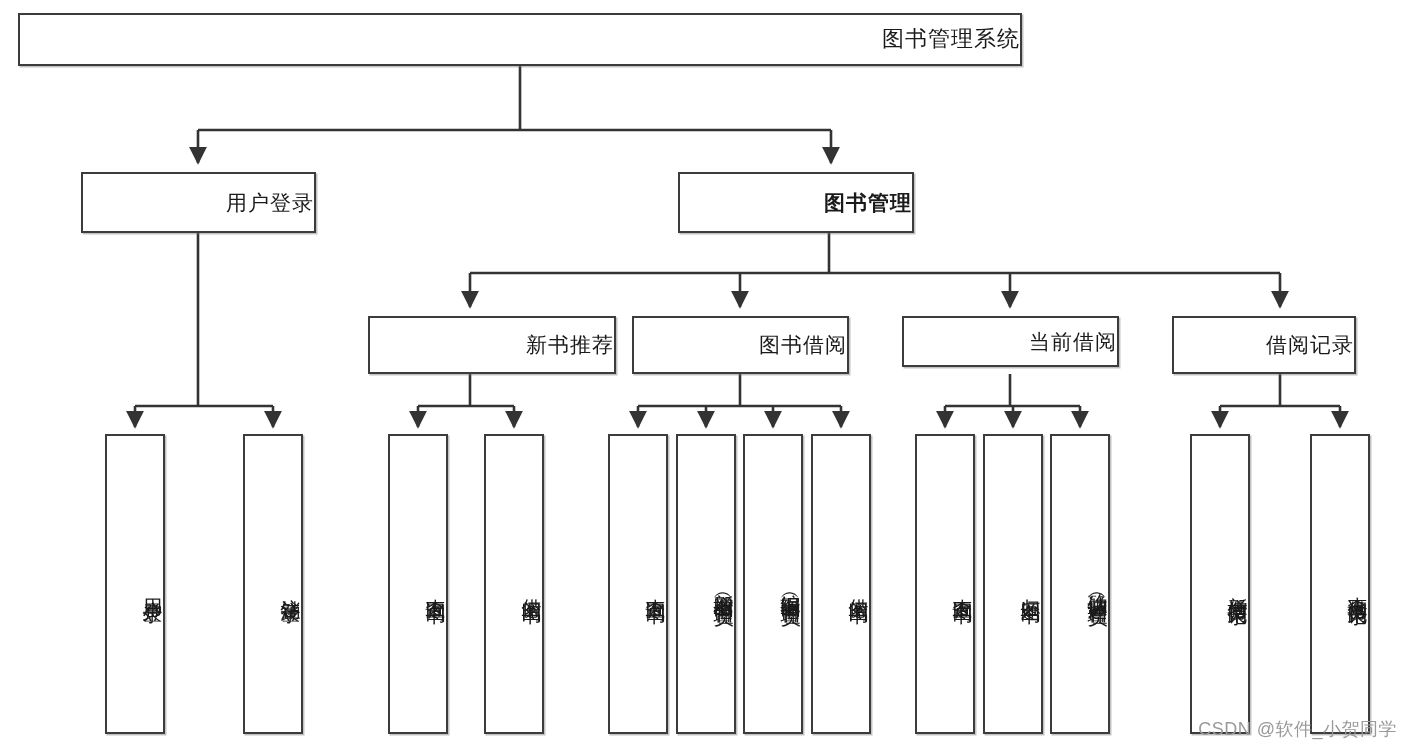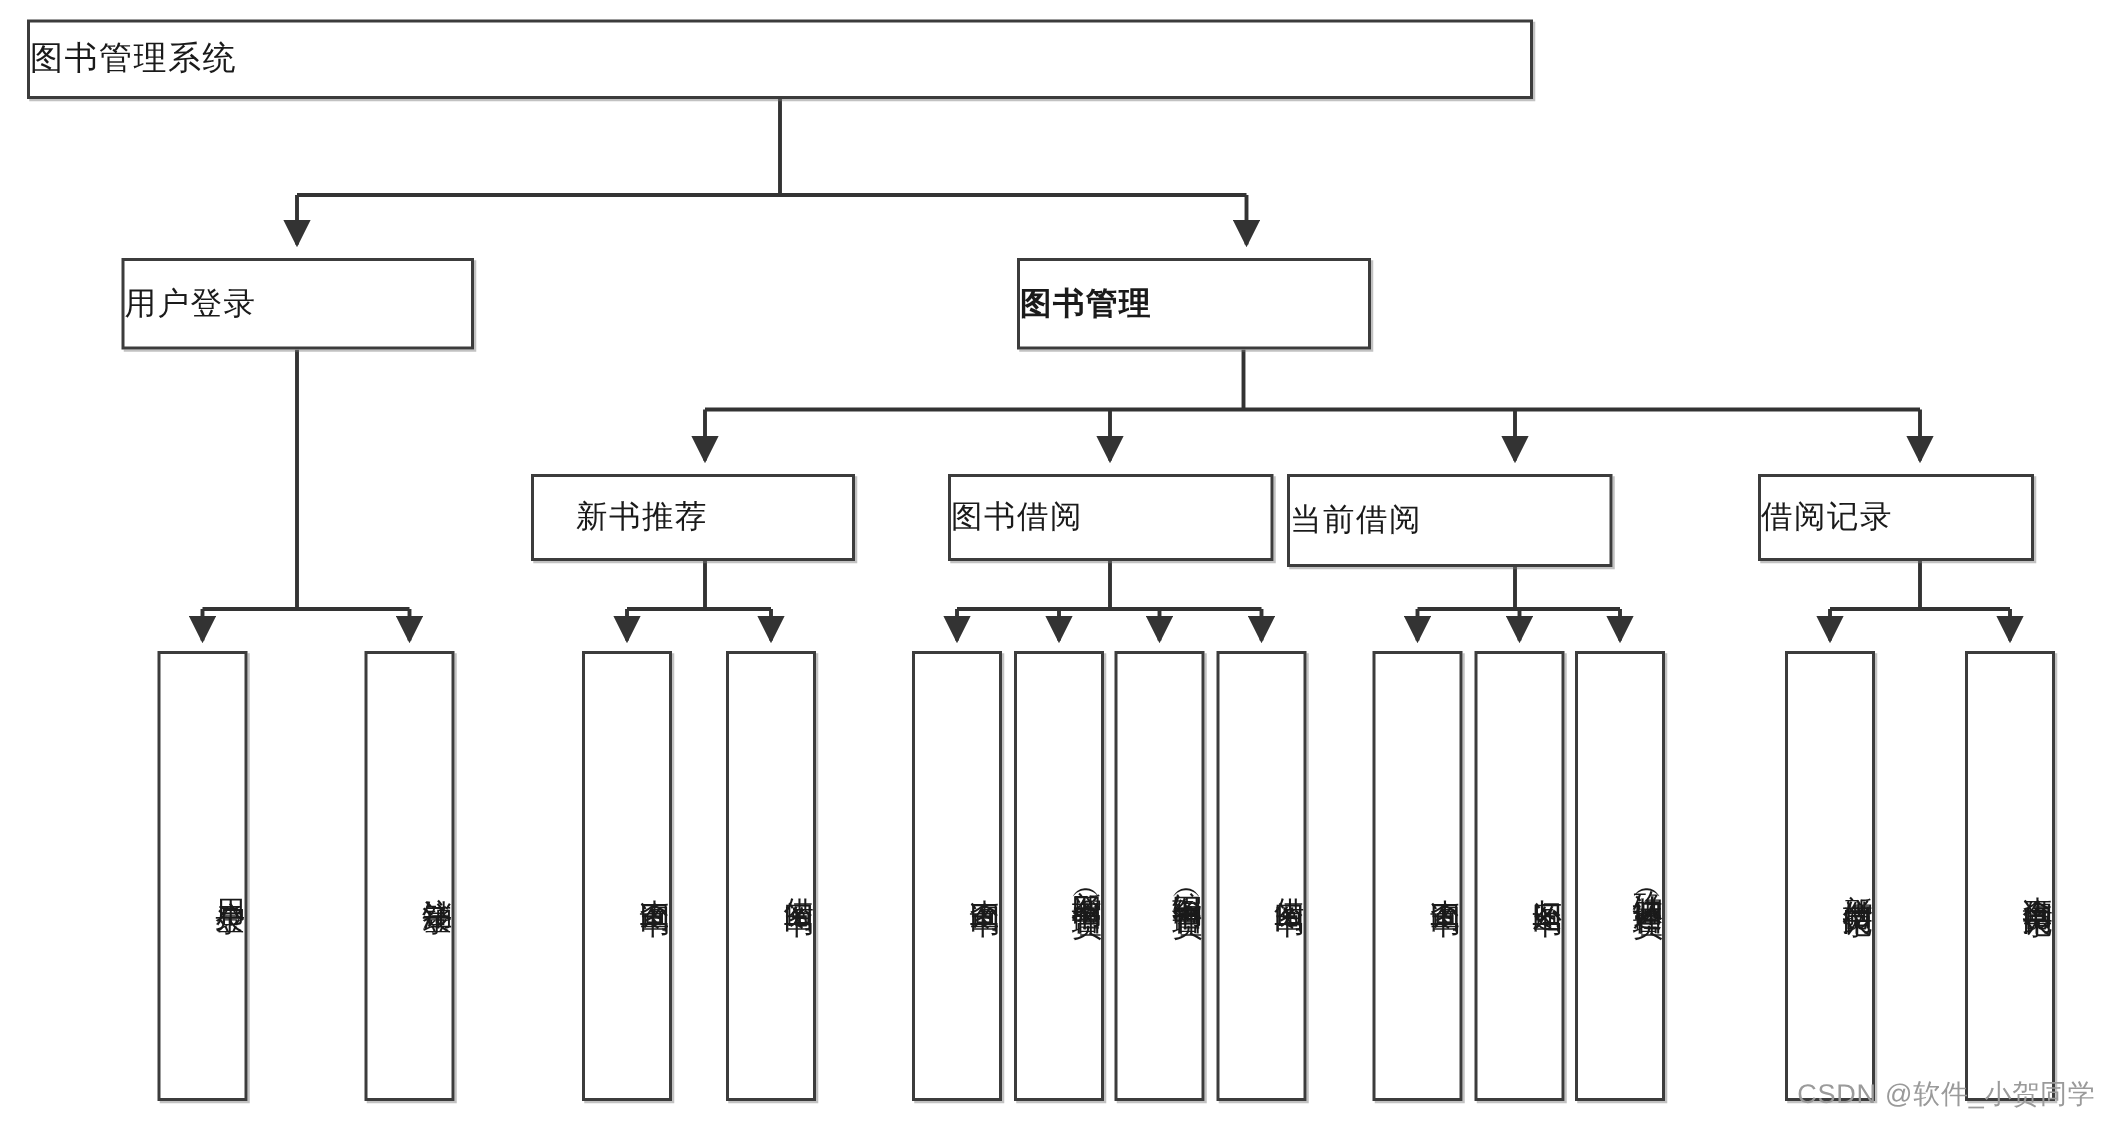--- a/index.html
+++ b/index.html
@@ -13,21 +13,21 @@
   #diagram{position:absolute;left:0;top:0;width:1405px;height:747px;}
   .svg-layer{position:absolute;left:0;top:0;width:1405px;height:747px;pointer-events:none;}
 
   .node{
     position:absolute;
     box-sizing:border-box;
     background:#ffffff;
     border:2px solid #3c3c3c;
     display:flex;
     align-items:center;
-    justify-content:flex-start;
+    justify-content:flex-end;
     color:#1a1a1a;
     box-shadow:1.5px 1.5px 0 rgba(120,120,120,.45);
   }
   .node.h{
     font-size:21px;
     letter-spacing:1px;
     line-height:1.2;
     white-space:nowrap;
   }
   .node.root{font-size:22px;}
@@ -116,27 +116,27 @@
     <span>图书管理系统</span>
   </div>
 
   <div class="node h" style="left:81px;top:172px;width:235px;height:61px;">
     <span>用户登录</span>
   </div>
   <div class="node h" style="left:678px;top:172px;width:236px;height:61px;font-weight:bold;">
     <span>图书管理</span>
   </div>
 
-  <div class="node h" style="left:354px;top:316px;width:216px;height:58px;padding-left:28px;">
+  <div class="node h" style="left:368px;top:316px;width:248px;height:58px;padding-left:28px;">
     <span>新书推荐</span>
   </div>
   <div class="node h" style="left:632px;top:316px;width:217px;height:58px;">
     <span>图书借阅</span>
   </div>
-  <div class="node h" style="left:858px;top:316px;width:217px;height:62px;">
+  <div class="node h" style="left:902px;top:316px;width:217px;height:51px;">
     <span>当前借阅</span>
   </div>
   <div class="node h" style="left:1172px;top:316px;width:184px;height:58px;">
     <span>借阅记录</span>
   </div>
 
   <div class="node v" style="left:105px;top:434px;width:60px;height:300px;">
     <span class="vlabel">用户登录</span>
   </div>
   <div class="node v" style="left:243px;top:434px;width:60px;height:300px;">

